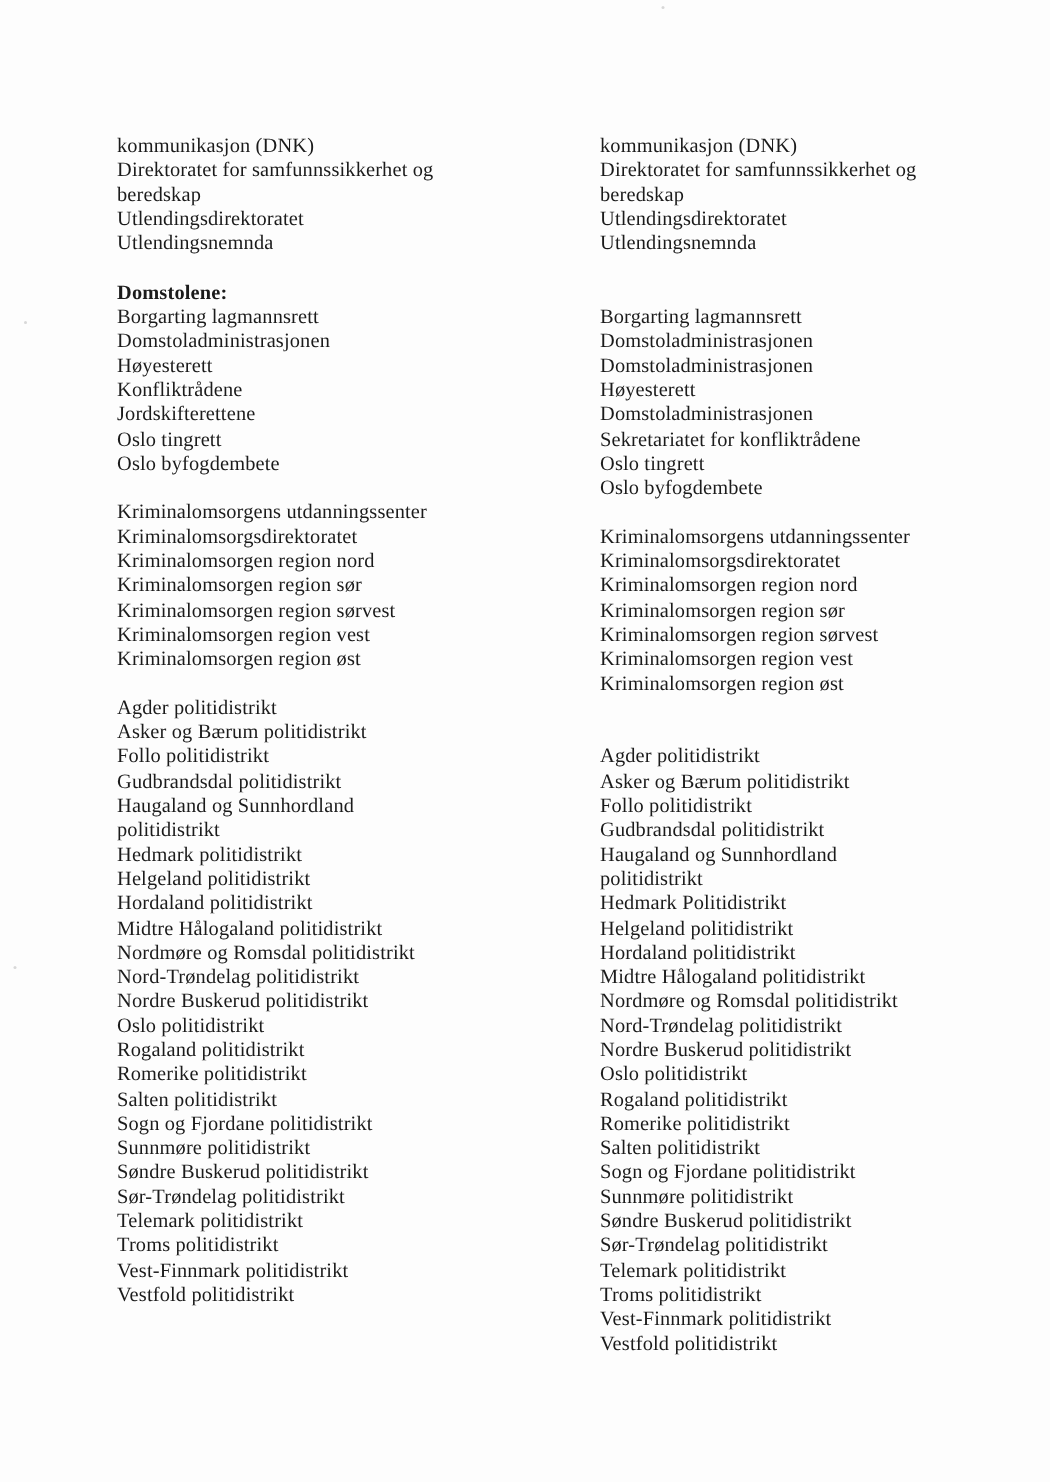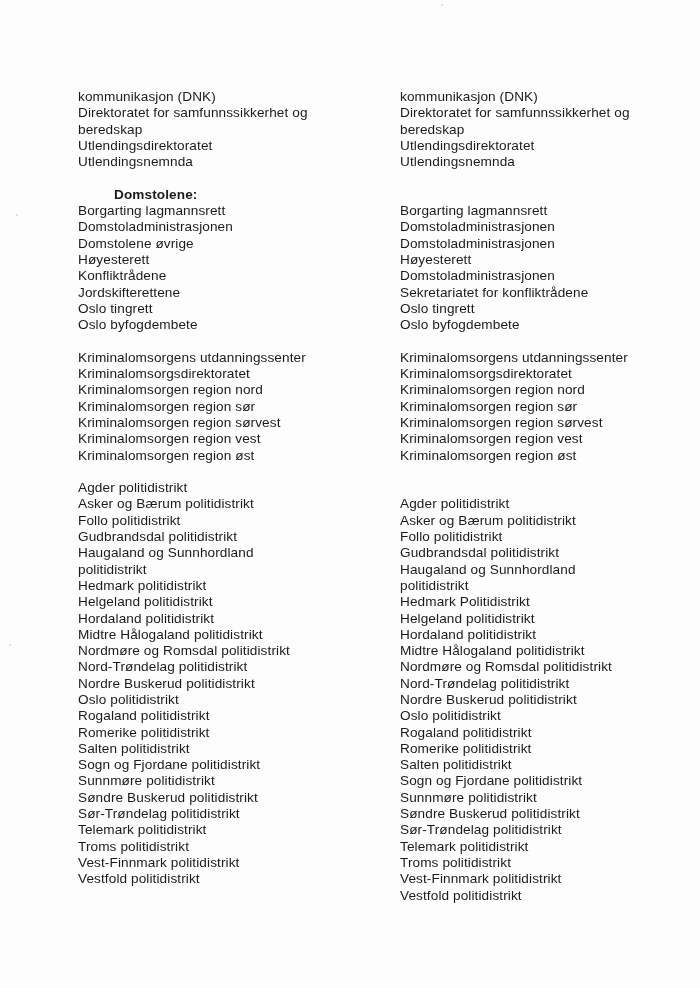--- a/index.html
+++ b/index.html
@@ -6,37 +6,37 @@
     margin: 0;
     padding: 0;
     background: #ffffff;
   }
   .page {
     position: relative;
     width: 700px;
     height: 988px;
     background: var(--page-bg, #fdfdfd);
     color: var(--text-color, #1b1b1b);
-    font-family: Liberation Sans, sans-serif;
+    font-family: Liberation Serif, serif;
     font-size: 13.6px;
     overflow: hidden;
   }
   .col {
     position: absolute;
     top: 89px;
     white-space: nowrap;
   }
   .col-left  { left: 78px;  }
   .col-right { left: 400px; }
   .line {
     height: 16.3px;
     line-height: 16.3px;
     letter-spacing: 0.1px;
   }
-  .line.bold { font-weight: bold; margin-left: 36px; }
+  .line.bold { font-weight: bold; }
   .speck {
     position: absolute;
     background: #b9b9b9;
     border-radius: 50%;
     opacity: 0.55;
   }
   .s1 { left: 16px;  top: 214px; width: 2px; height: 2px; }
   .s2 { left: 9px;   top: 644px; width: 2px; height: 2px; }
   .s3 { left: 441px; top: 4px;   width: 2px; height: 2px; }
 </style>
@@ -47,21 +47,20 @@
   <div class="col col-left">
       <div class="line">kommunikasjon (DNK)</div>
       <div class="line">Direktoratet for samfunnssikkerhet og</div>
       <div class="line">beredskap</div>
       <div class="line">Utlendingsdirektoratet</div>
       <div class="line">Utlendingsnemnda</div>
       <div class="line">&nbsp;</div>
       <div class="line bold">Domstolene:</div>
       <div class="line">Borgarting lagmannsrett</div>
       <div class="line">Domstoladministrasjonen</div>
-      <div class="line">Domstolene øvrige</div>
       <div class="line">Høyesterett</div>
       <div class="line">Konfliktrådene</div>
       <div class="line">Jordskifterettene</div>
       <div class="line">Oslo tingrett</div>
       <div class="line">Oslo byfogdembete</div>
       <div class="line">&nbsp;</div>
       <div class="line">Kriminalomsorgens utdanningssenter</div>
       <div class="line">Kriminalomsorgsdirektoratet</div>
       <div class="line">Kriminalomsorgen region nord</div>
       <div class="line">Kriminalomsorgen region sør</div>

